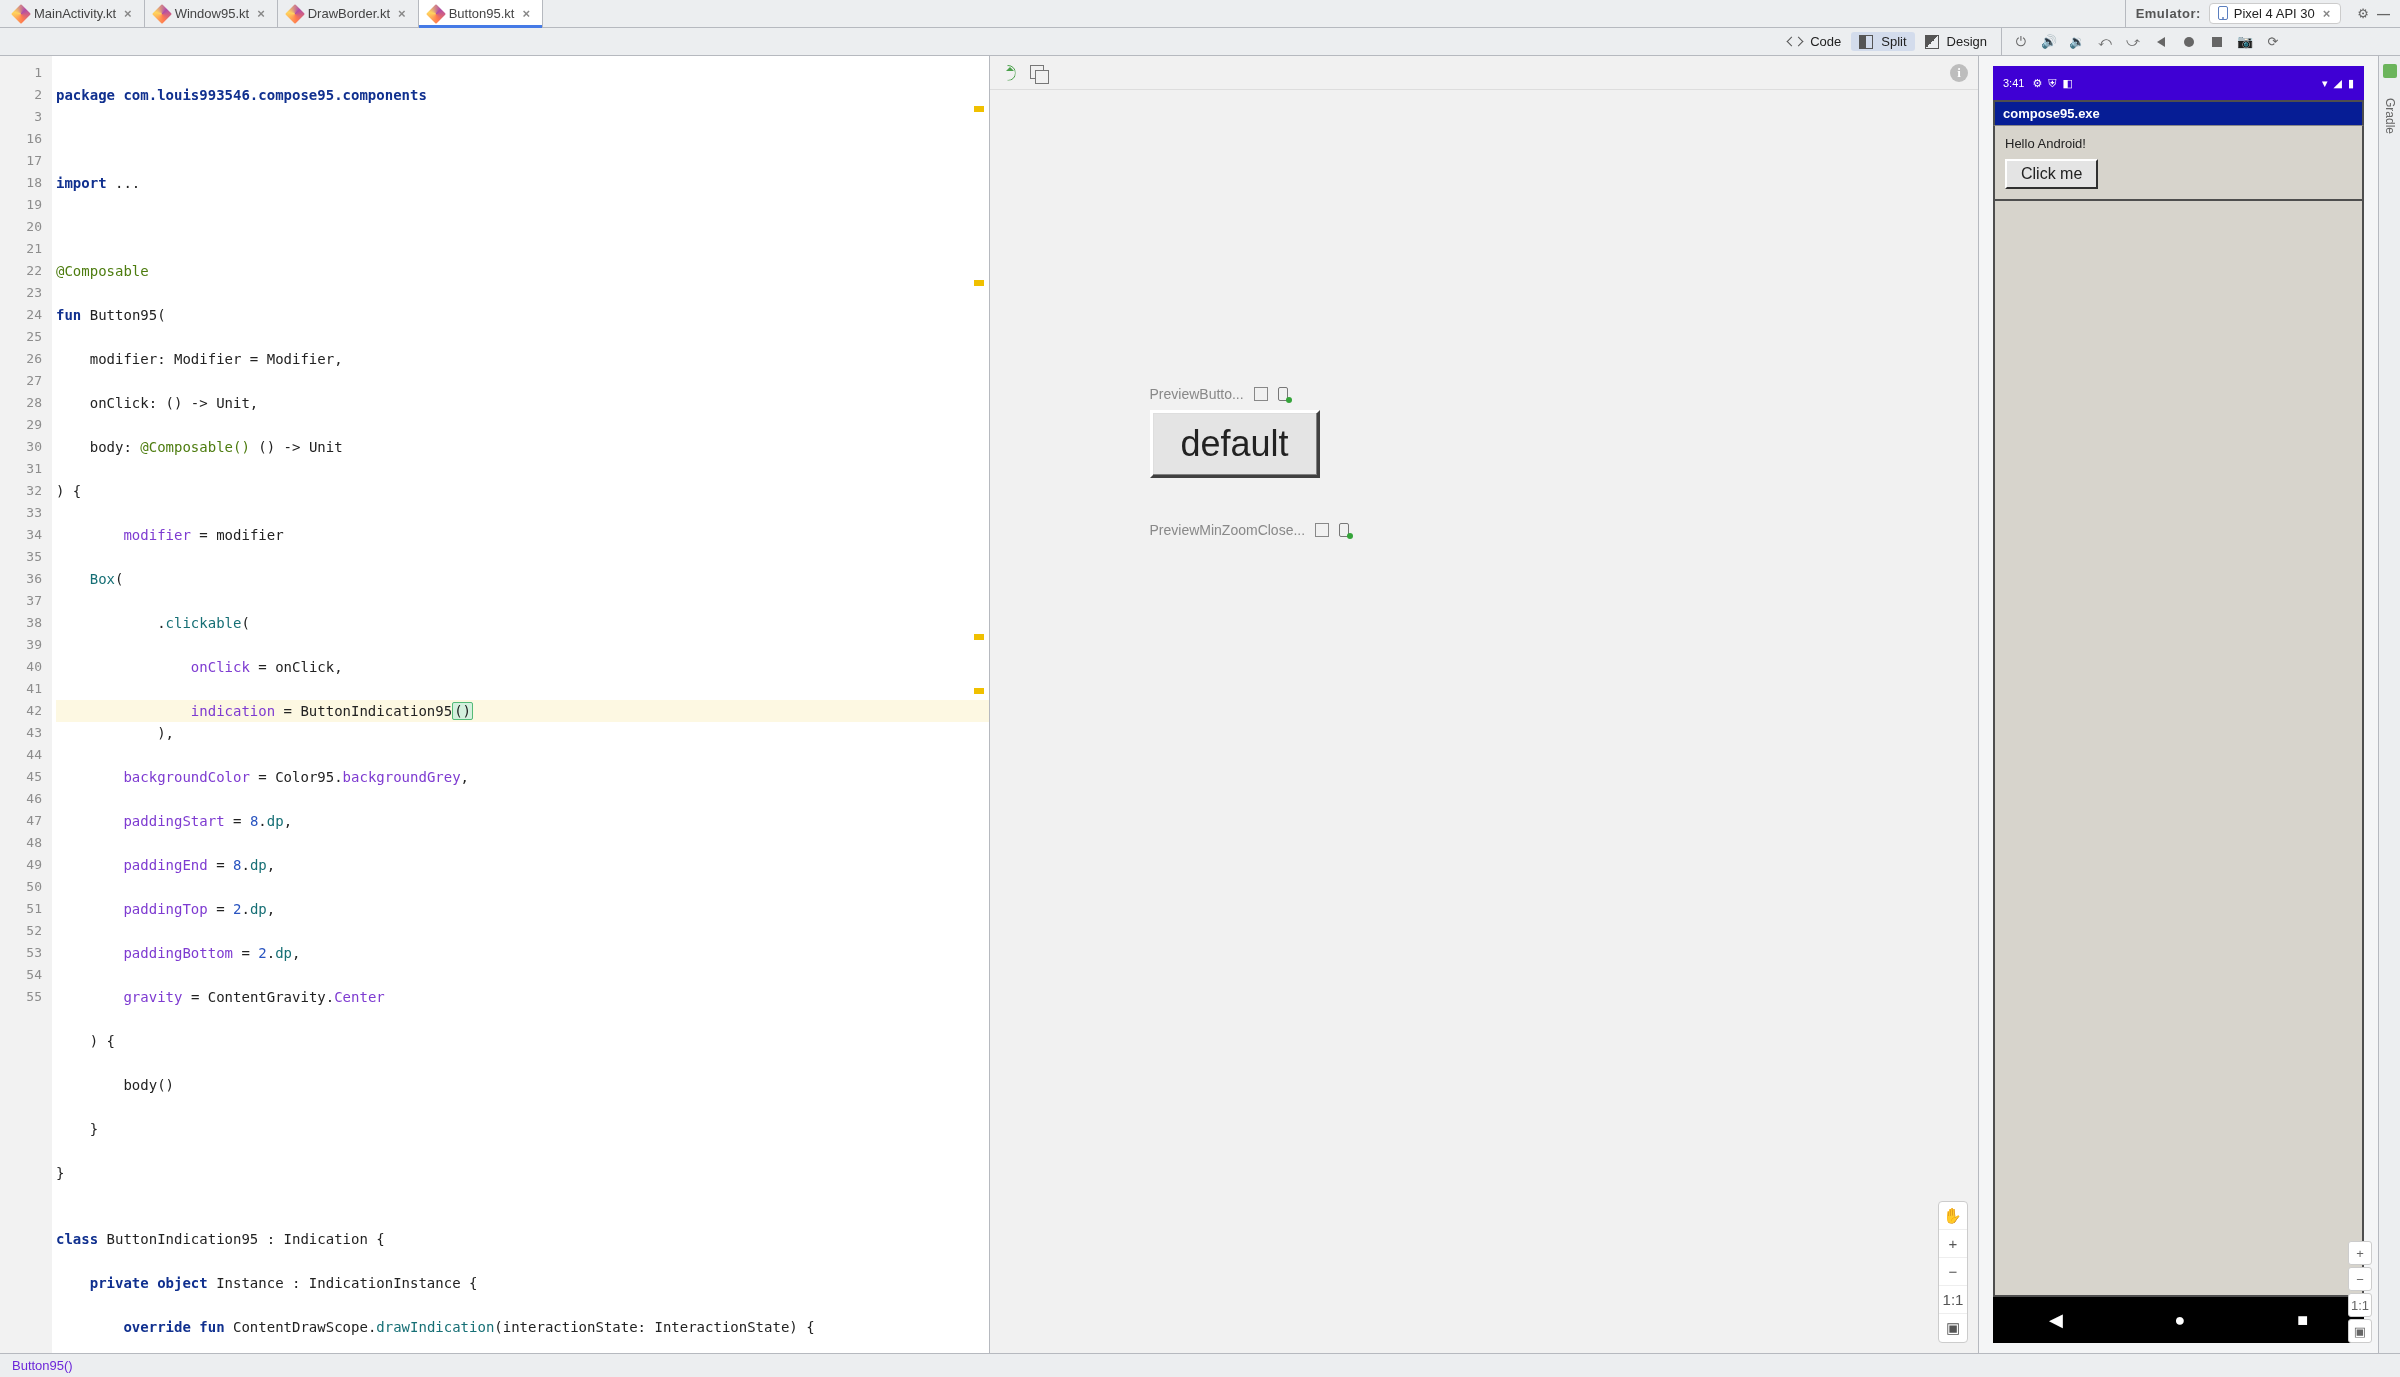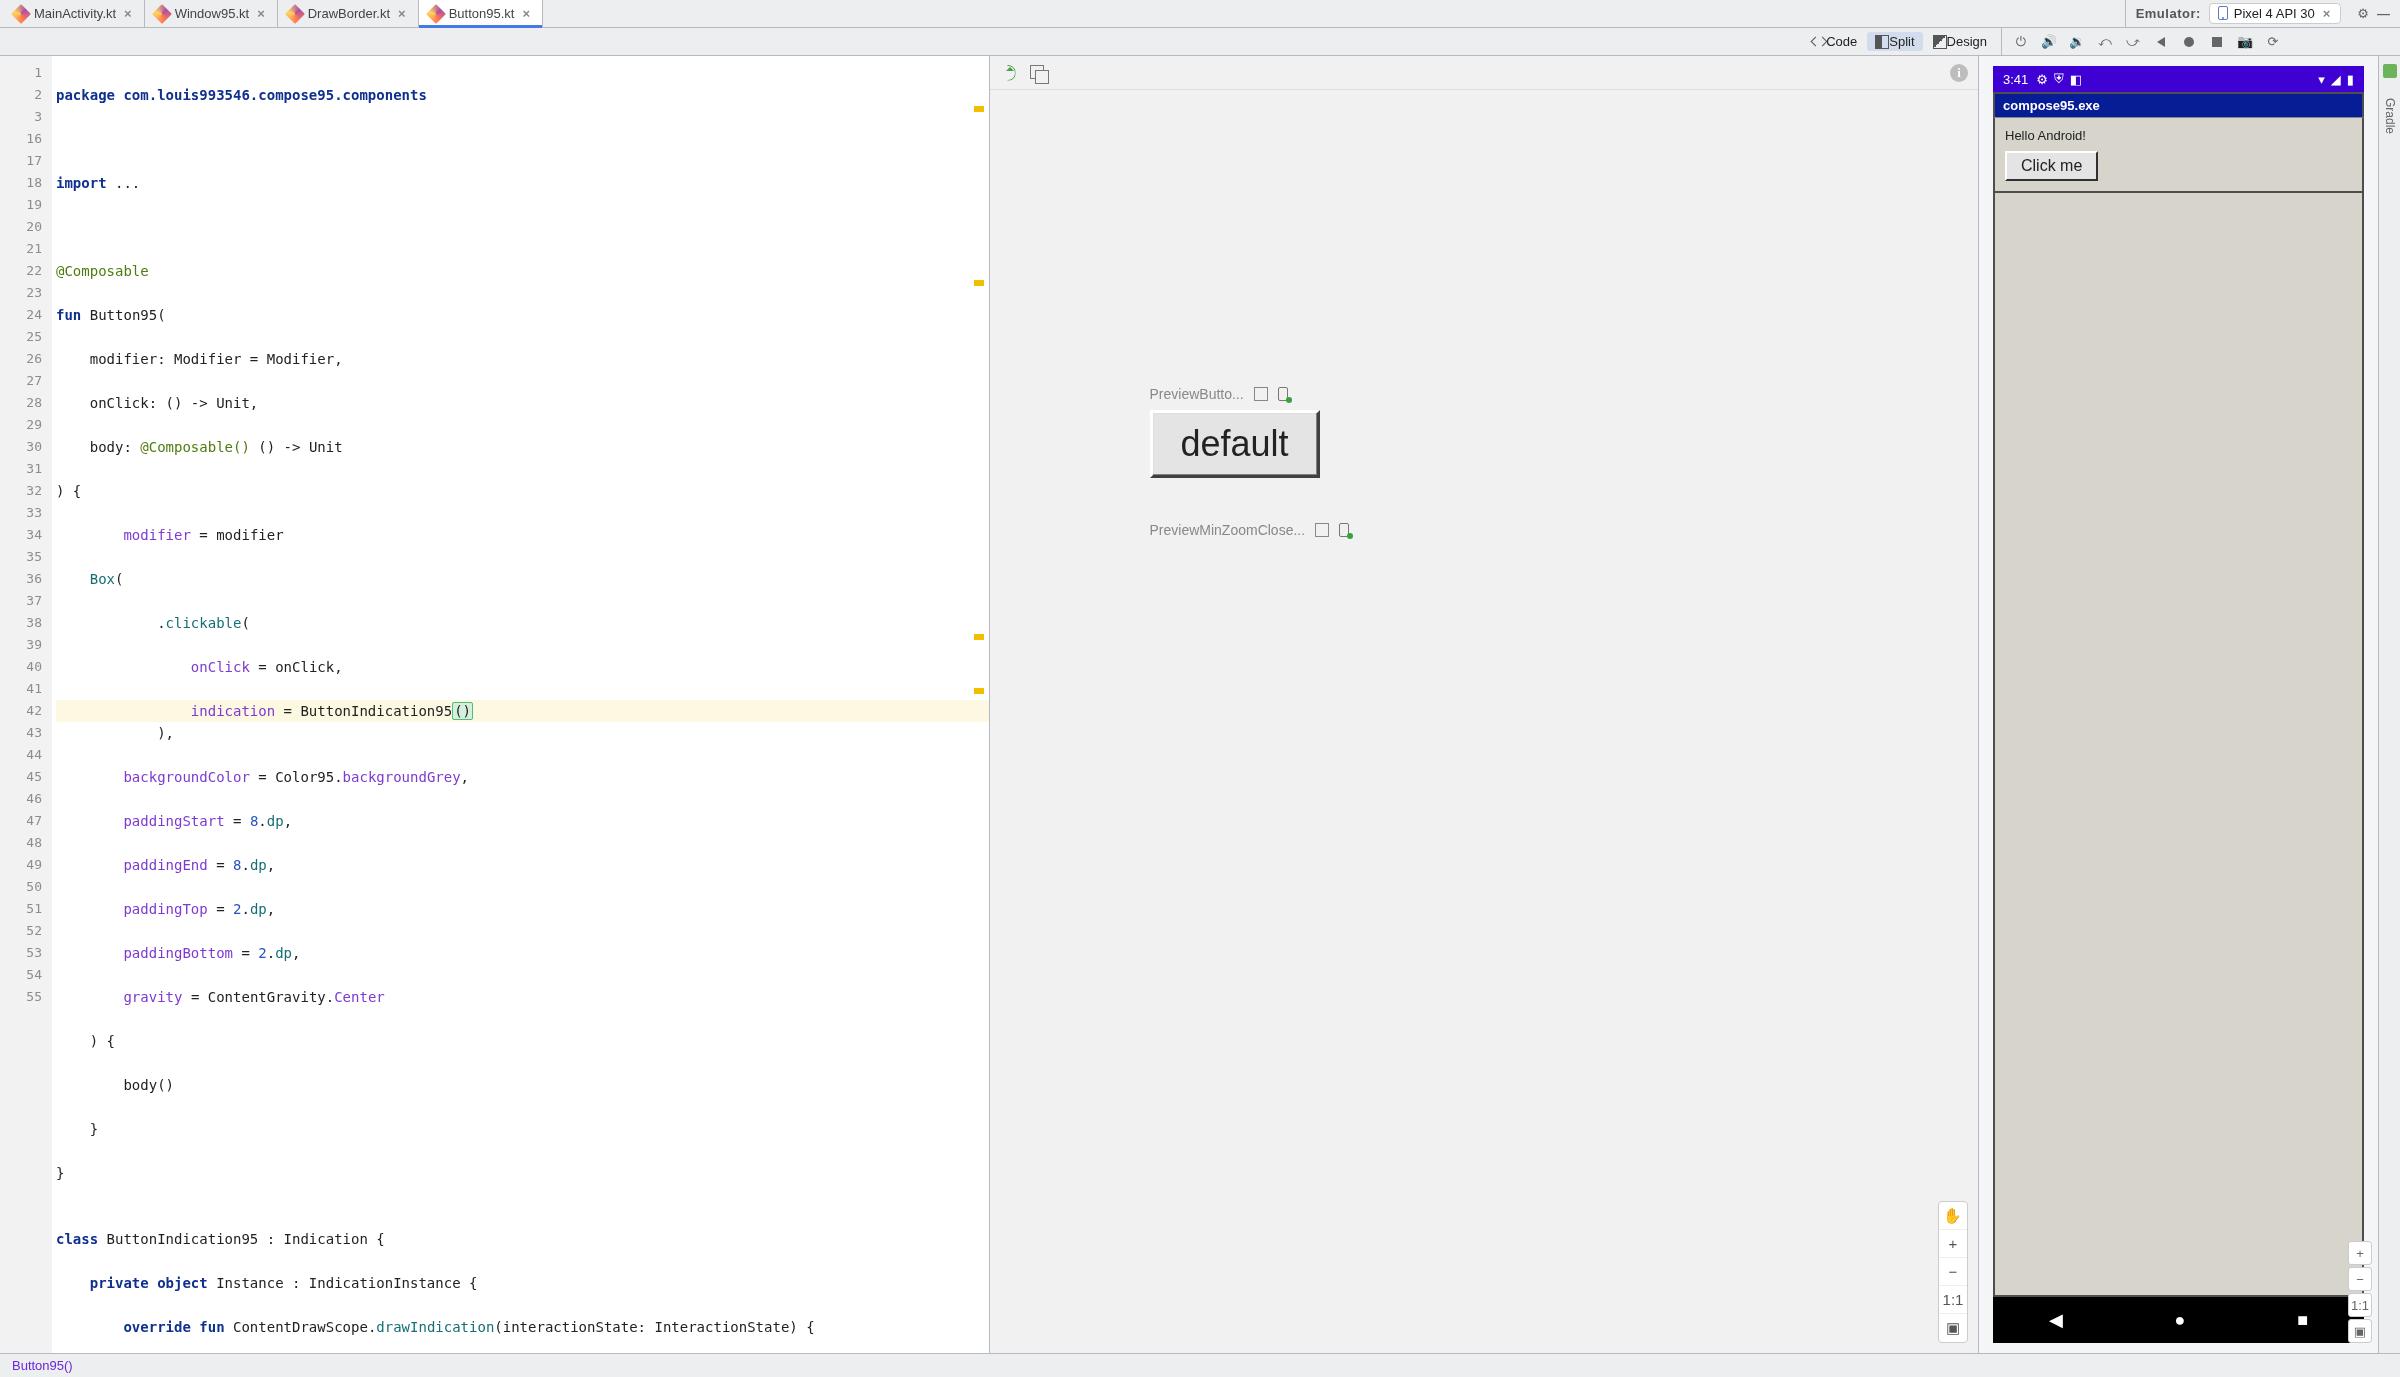--- a/index.html
+++ b/index.html
@@ -26,21 +26,21 @@
   .device-pill { background:#fff; border:1px solid #ccc; border-radius:4px; padding:2px 8px; display:flex; gap:6px; }
   .phone-glyph { width:10px; height:14px; border:1.5px solid #5a7ebf; border-radius:2px; position:relative; }
   .phone-glyph::after { content:""; width:2px; height:2px; background:#5a7ebf; border-radius:50%; position:absolute; bottom:0; left:3px; }
   .gear { color:#666; cursor:pointer; }
   .min  { color:#666; cursor:pointer; font-weight:bold; }
 
   
   .bar-row { display:flex; height:28px; background:var(--toolbar); border-bottom:1px solid var(--border); }
   .bar-row .editor-side { flex:1; display:flex; justify-content:flex-end; align-items:center; gap:2px; padding-right:6px; }
   .bar-row .emu-side { display:flex; align-items:center; gap:10px; padding:0 10px; border-left:1px solid var(--border); min-width:399px; }
-  .seg { display:flex; align-items:center; gap:0; padding:2px 8px; border-radius:3px;justify-content:center; }
+  .seg { display:flex; align-items:center; gap:8px; padding:2px 8px; border-radius:3px;justify-content:center; }
   .seg.sel { background:#d3dcec; }
   .seg .sicon { width:14px; height:14px; position:relative; }
   .icon-code .sicon::before, .icon-code .sicon::after {content:""; position:absolute; width:6px; height:6px; border:1.5px solid #555; border-top:none; border-right:none; top:3px;}
   .icon-code .sicon::before { left:0; transform:rotate(45deg); }
   .icon-code .sicon::after  { right:0; transform:rotate(-135deg); }
   .icon-split .sicon{ border:1.5px solid #555; display:flex; }
   .icon-split .sicon::before{ content:""; width:50%; height:100%; background:#555; }
   .icon-design .sicon{ border:1.5px solid #555; background:linear-gradient(135deg,#555 50%,transparent 50%); }
   .emu-btn { width:18px; height:18px; display:flex; align-items:center; justify-content:center; color:#666; cursor:pointer; }
 
@@ -72,21 +72,21 @@
   .phone-ic{width:10px;height:14px;border:1.5px solid #777;border-radius:2px;position:relative}
   .phone-ic.g::after{content:"";position:absolute;right:-5px;bottom:-3px;width:6px;height:6px;border-radius:50%;background:#35a43a}
   .w95-btn { position:absolute; left:160px; top:320px; padding:10px 28px; font-size:36px; background:#e4e4e4; border-top:3px solid #fff;border-left:3px solid #fff;border-right:3px solid #404040;border-bottom:3px solid #404040; box-shadow:inset -1px -1px 0 #808080, inset 1px 1px 0 #dedede;}
   .zoom-ctl { position:absolute; right:10px; bottom:10px; display:flex; flex-direction:column; border:1px solid #ccc; background:#fff; border-radius:4px;}
   .zoom-ctl div{ width:28px;height:28px;display:flex;align-items:center;justify-content:center;color:#555;border-bottom:1px solid #eee;cursor:pointer;font-size:15px;}
   .zoom-ctl div:last-child{border-bottom:none}
 
   
   .emulator { width:399px; background:var(--emu-chrome); position:relative; }
   .android { position:absolute; left:14px; right:14px; top:10px; bottom:10px; background:#000; display:flex; flex-direction:column; overflow:hidden;}
-  .statusbar { height:26px; background:#3f00d4; color:#fff; display:flex; align-items:center; padding:0 10px; font-size:13px;}
+  .statusbar { height:34px; background:#3f00d4; color:#fff; display:flex; align-items:center; padding:0 10px; font-size:11px;}
   .statusbar .ricons{margin-left:auto; display:flex; gap:6px; align-items:center}
   .win95-title { background:#061d95; color:#fff; font-weight:bold; padding:4px 8px; border:2px solid #4e4e4e; border-bottom:none;}
   .win95-body { flex:0; background:#d7d4cc; border:2px solid #4e4e4e; border-top:1px solid #888; padding:10px; display:flex; flex-direction:column; gap:8px; align-items:flex-start;}
   .win95-body .btn95{padding:4px 14px;background:#e4e4e4;border-top:2px solid #fff;border-left:2px solid #fff;border-right:2px solid #303030;border-bottom:2px solid #303030;font-size:16px}
   .emul-fill{flex:1;background:#d7d4cc;border:2px solid #4e4e4e;border-top:none;}
   .navbar{height:46px;background:#000;display:flex;justify-content:space-around;align-items:center;color:#fff}
   .navbar span{font-size:18px}
   .emu-zoom { position:absolute; right:6px; bottom:10px; display:flex; flex-direction:column; gap:2px;}
   .emu-zoom div{width:24px;height:24px;background:#fff;border:1px solid #ccc;border-radius:3px;display:flex;align-items:center;justify-content:center;color:#666;font-size:13px;cursor:pointer}
 

